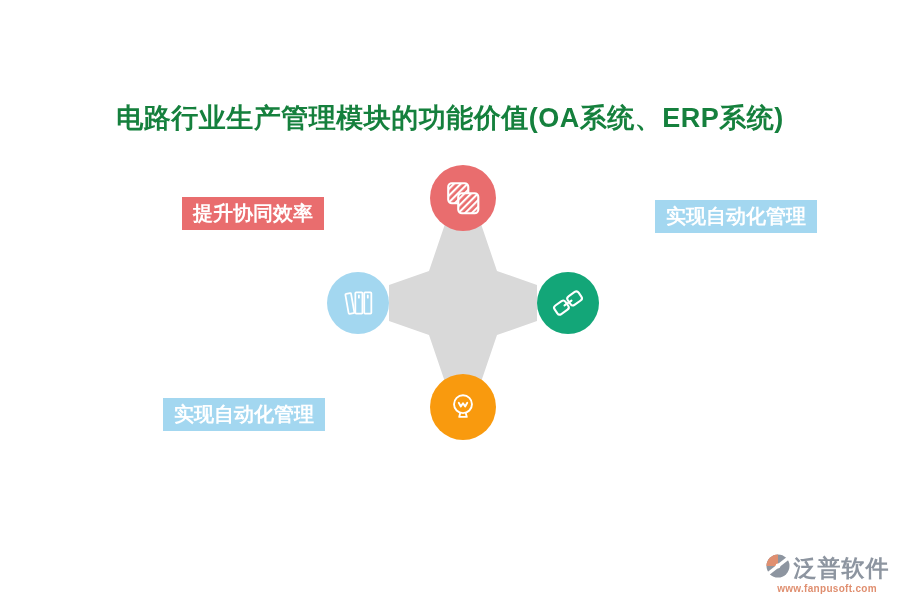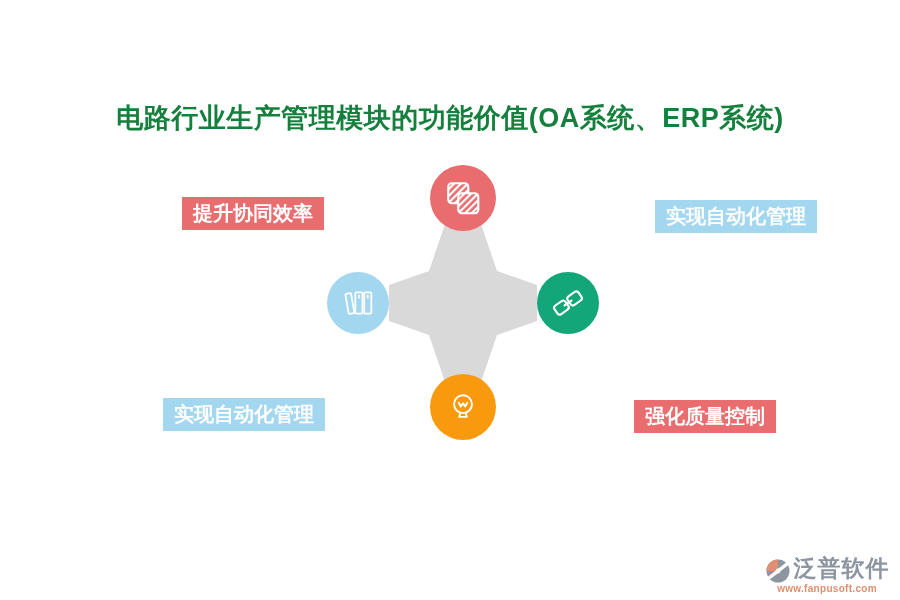--- a/index.html
+++ b/index.html
@@ -25,21 +25,21 @@
     padding:5px 11px;white-space:nowrap;
   }
   .tag-tl{left:182px;top:197px;}
   .tag-tr{left:655px;top:200px;}
   .tag-bl{left:163px;top:398px;}
   .tag-br{left:634px;top:400px;}
   .brand{
     position:absolute;right:10px;bottom:6px;width:126px;
     display:flex;flex-direction:column;align-items:center;
   }
-  .brand-row{display:flex;align-items:flex-end;gap:3px;}
+  .brand-row{display:flex;align-items:flex-start;gap:3px;}
   .brand-name{font-size:23px;font-weight:bold;letter-spacing:1px;}
   .brand-url{font-size:10px;font-weight:bold;letter-spacing:0.3px;margin-top:-1px;}
 </style>
 </head>
 <body>
 
 <div class="stage">
 
   <div class="title">电路行业生产管理模块的功能价值(OA系统、ERP系统)</div>
 
@@ -87,21 +87,20 @@
       <path d="M15,24.5 L14,28.5 L22,28.5 L21,24.5"></path>
     </svg>
   </div>
 
   <div class="tag tag-tl" style="background: rgb(233, 109, 110); color: rgb(255, 255, 255);">提升协同效率</div>
 
   <div class="tag tag-tr" style="background: rgb(163, 215, 240); color: rgb(255, 255, 255);">实现自动化管理</div>
 
   <div class="tag tag-bl" style="background: rgb(163, 215, 240); color: rgb(255, 255, 255);">实现自动化管理</div>
 
-  <div class="tag tag-br" style="background: rgb(233, 109, 110); color: rgb(255, 255, 255);">强化质量控制</div>
 
   <div class="brand">
     <div class="brand-row">
       <svg width="26" height="26" viewBox="0 0 26 26">
         <circle cx="13" cy="13" r="11.5" fill="#8d95a0"></circle>
         <path d="M13,13 L13,1.5 A11.5,11.5 0 0,0 1.5,13 Z" fill="#e08f70"></path>
         <rect x="-4" y="11.3" width="36" height="3.4" fill="#ffffff" transform="rotate(-38 13 13)"></rect>
         <circle cx="13" cy="13" r="2.4" fill="#ffffff"></circle>
       </svg>
       <span class="brand-name" style="color: rgb(141, 149, 160);">泛普软件</span>

